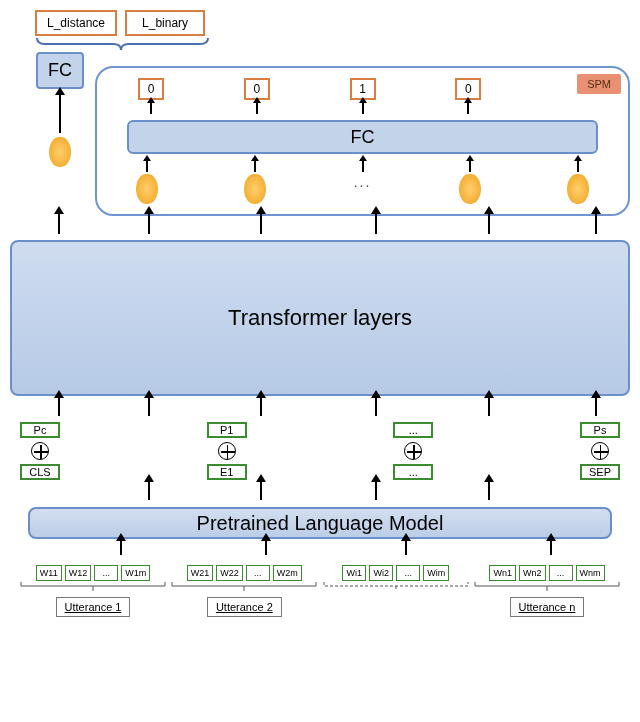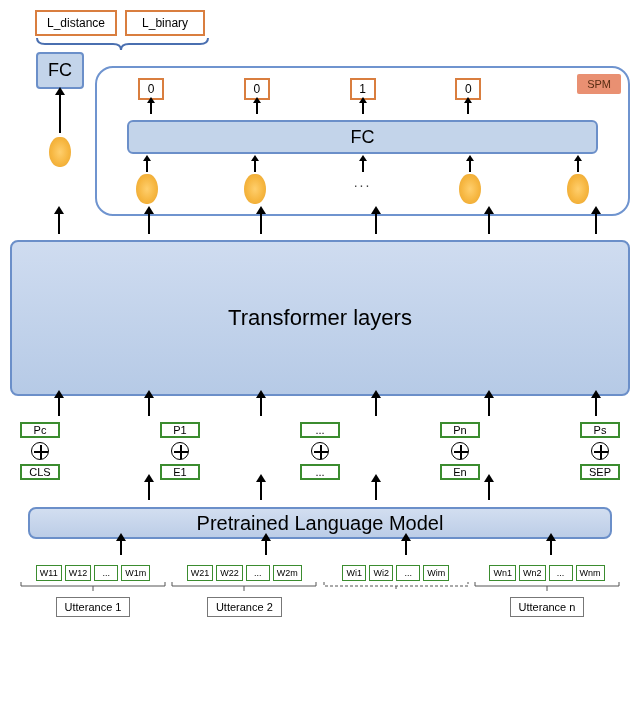--- a/index.html
+++ b/index.html
@@ -226,20 +226,21 @@
     padding:2px 3px;
     min-width:24px;
     text-align:center;
   }
   .utt-label {
     border:1.5px solid #777;
     background:#fff;
     font-size:11px;
     padding:3px 8px;
     margin-top:6px;
+    text-decoration:underline;
   }
   .brack {
     width: 100%;
     height: 10px;
   }
 
 </style>
 </head>
 <body>
 
@@ -343,25 +344,20 @@
       <div class="green-box">P1</div>
       <div class="plus-circle"></div>
       <div class="green-box">E1</div>
     </div>
     <div class="col">
       <div class="green-box">...</div>
       <div class="plus-circle"></div>
       <div class="green-box">...</div>
     </div>
     <div class="col">
-      <div class="green-box">Pn</div>
-      <div class="plus-circle"></div>
-      <div class="green-box">En</div>
-    </div>
-    <div class="col">
       <div class="green-box">Ps</div>
       <div class="plus-circle"></div>
       <div class="green-box">SEP</div>
     </div>
   </div>
 
   <div class="arrows-row">
     <div class="ar6" style="left:138px;"></div>
     <div class="ar6" style="left:250px;"></div>
     <div class="ar6" style="left:365px;"></div>

